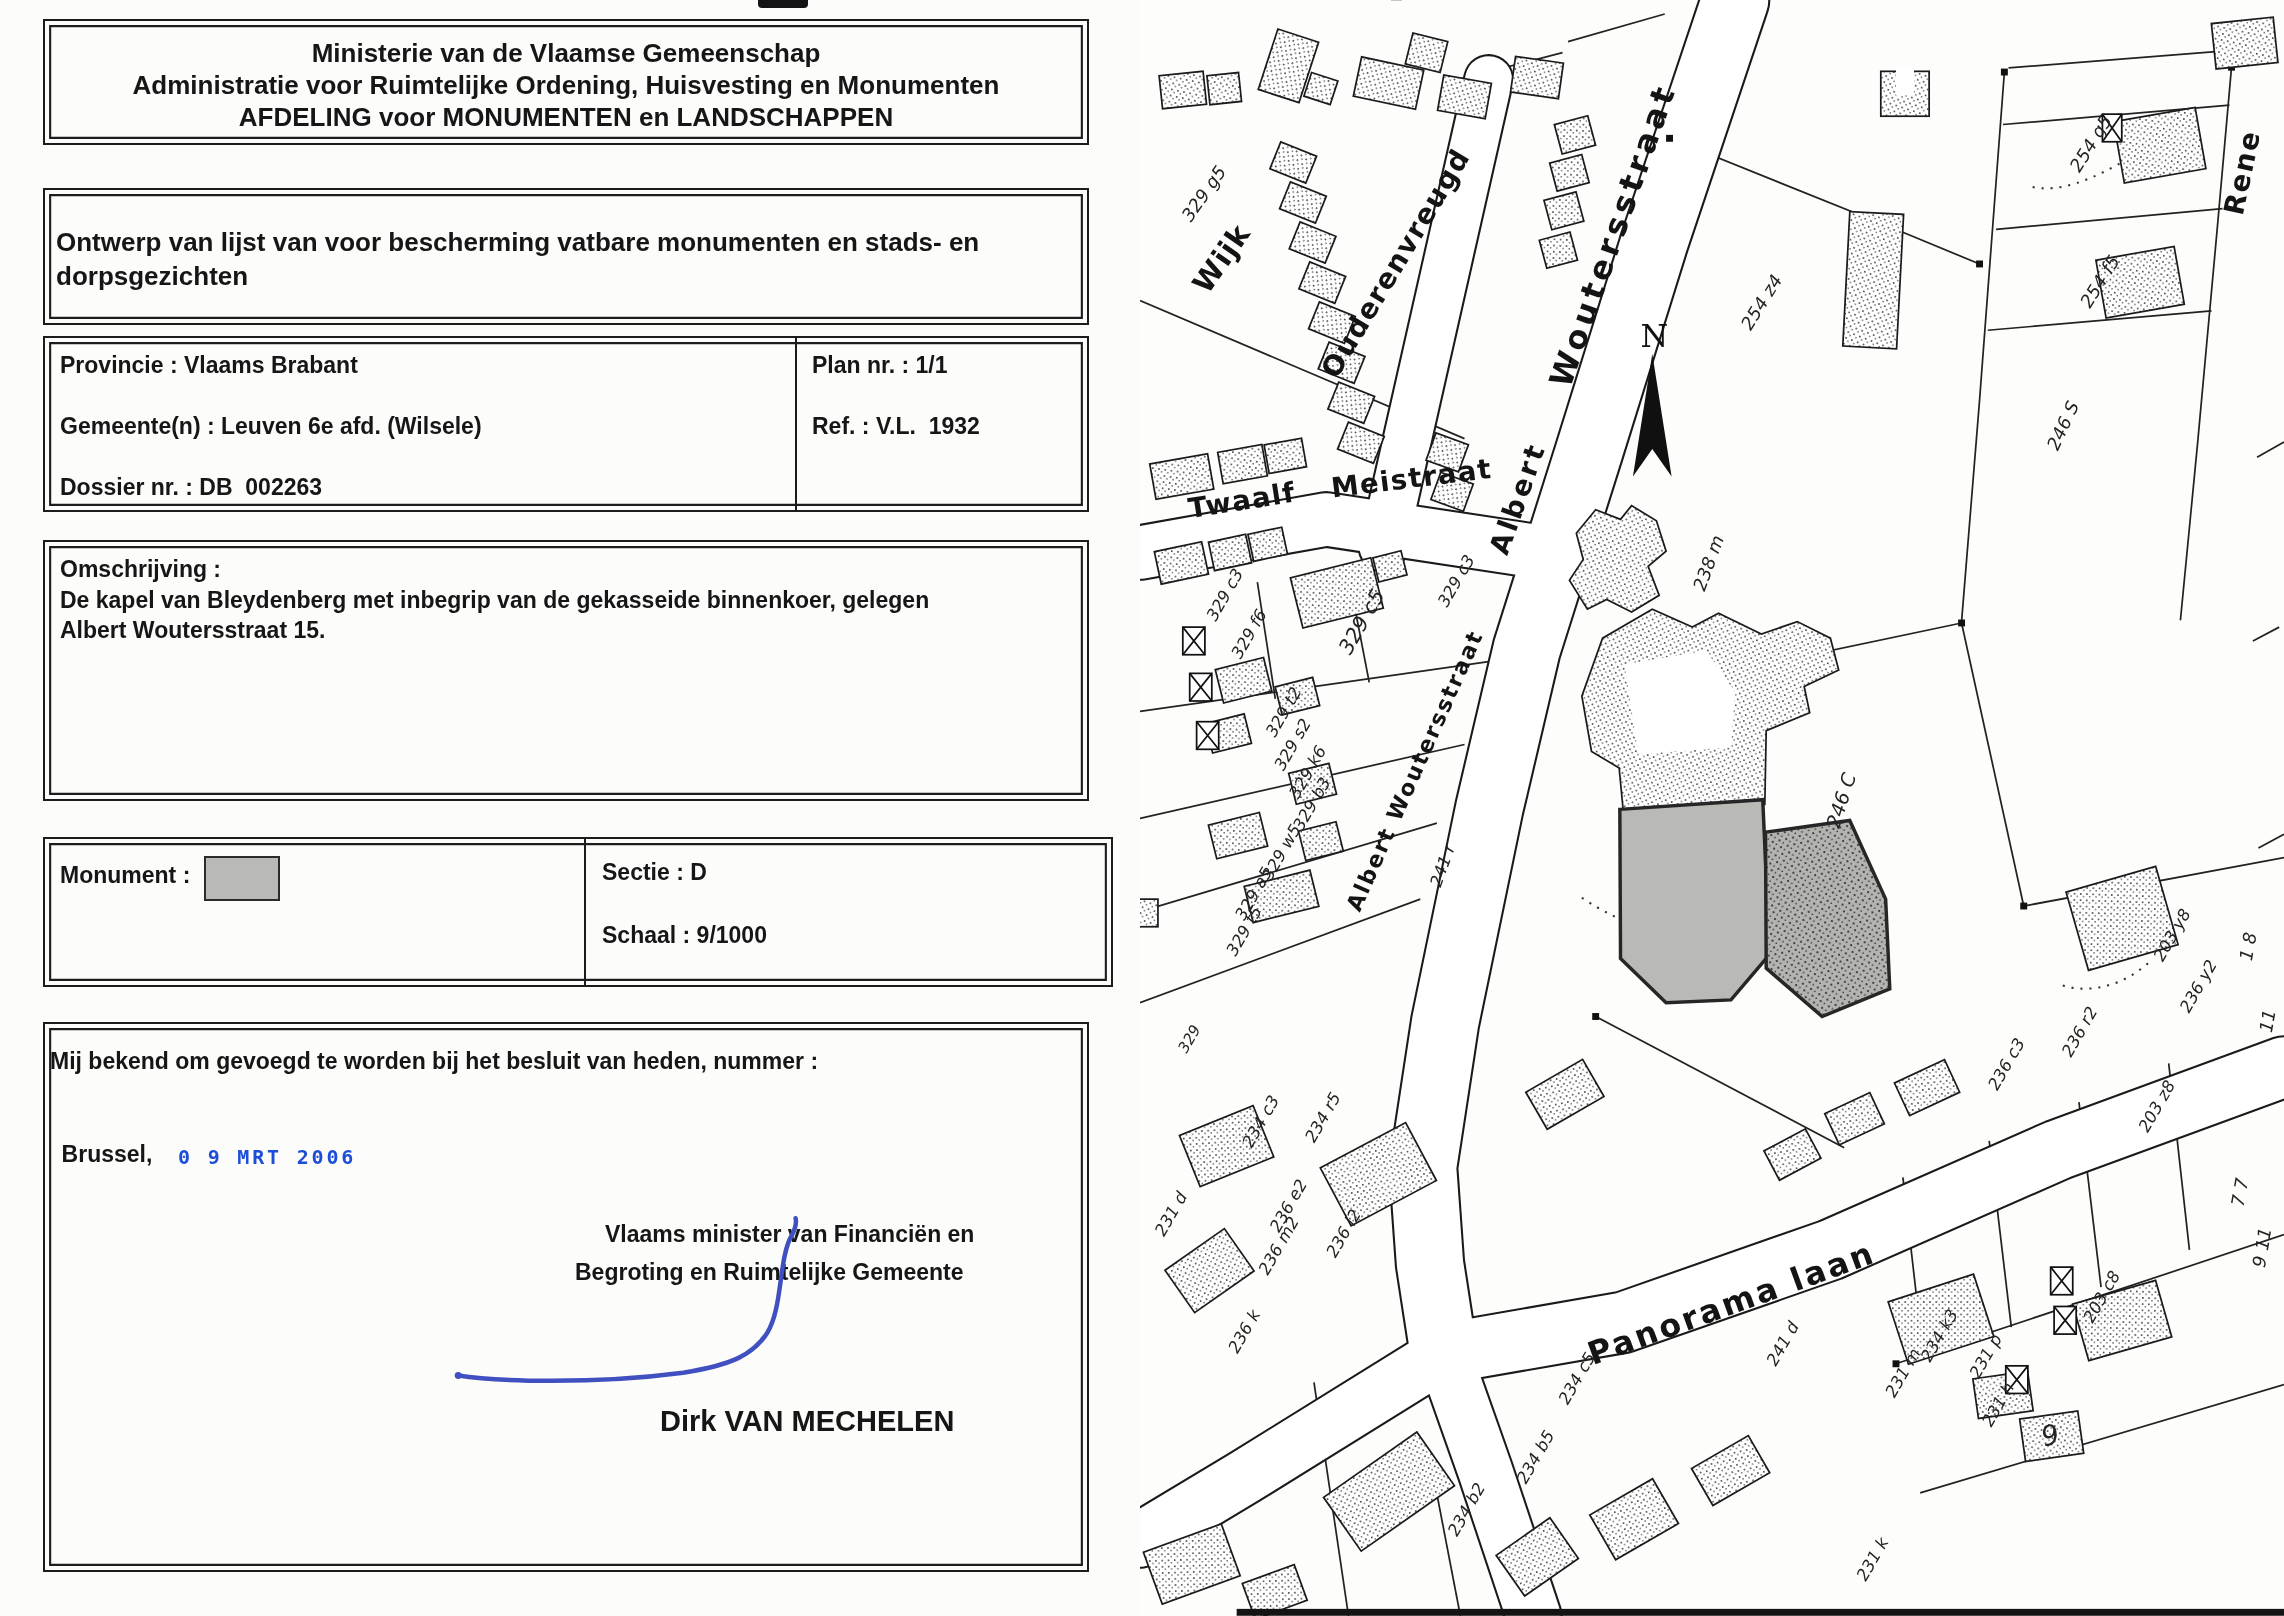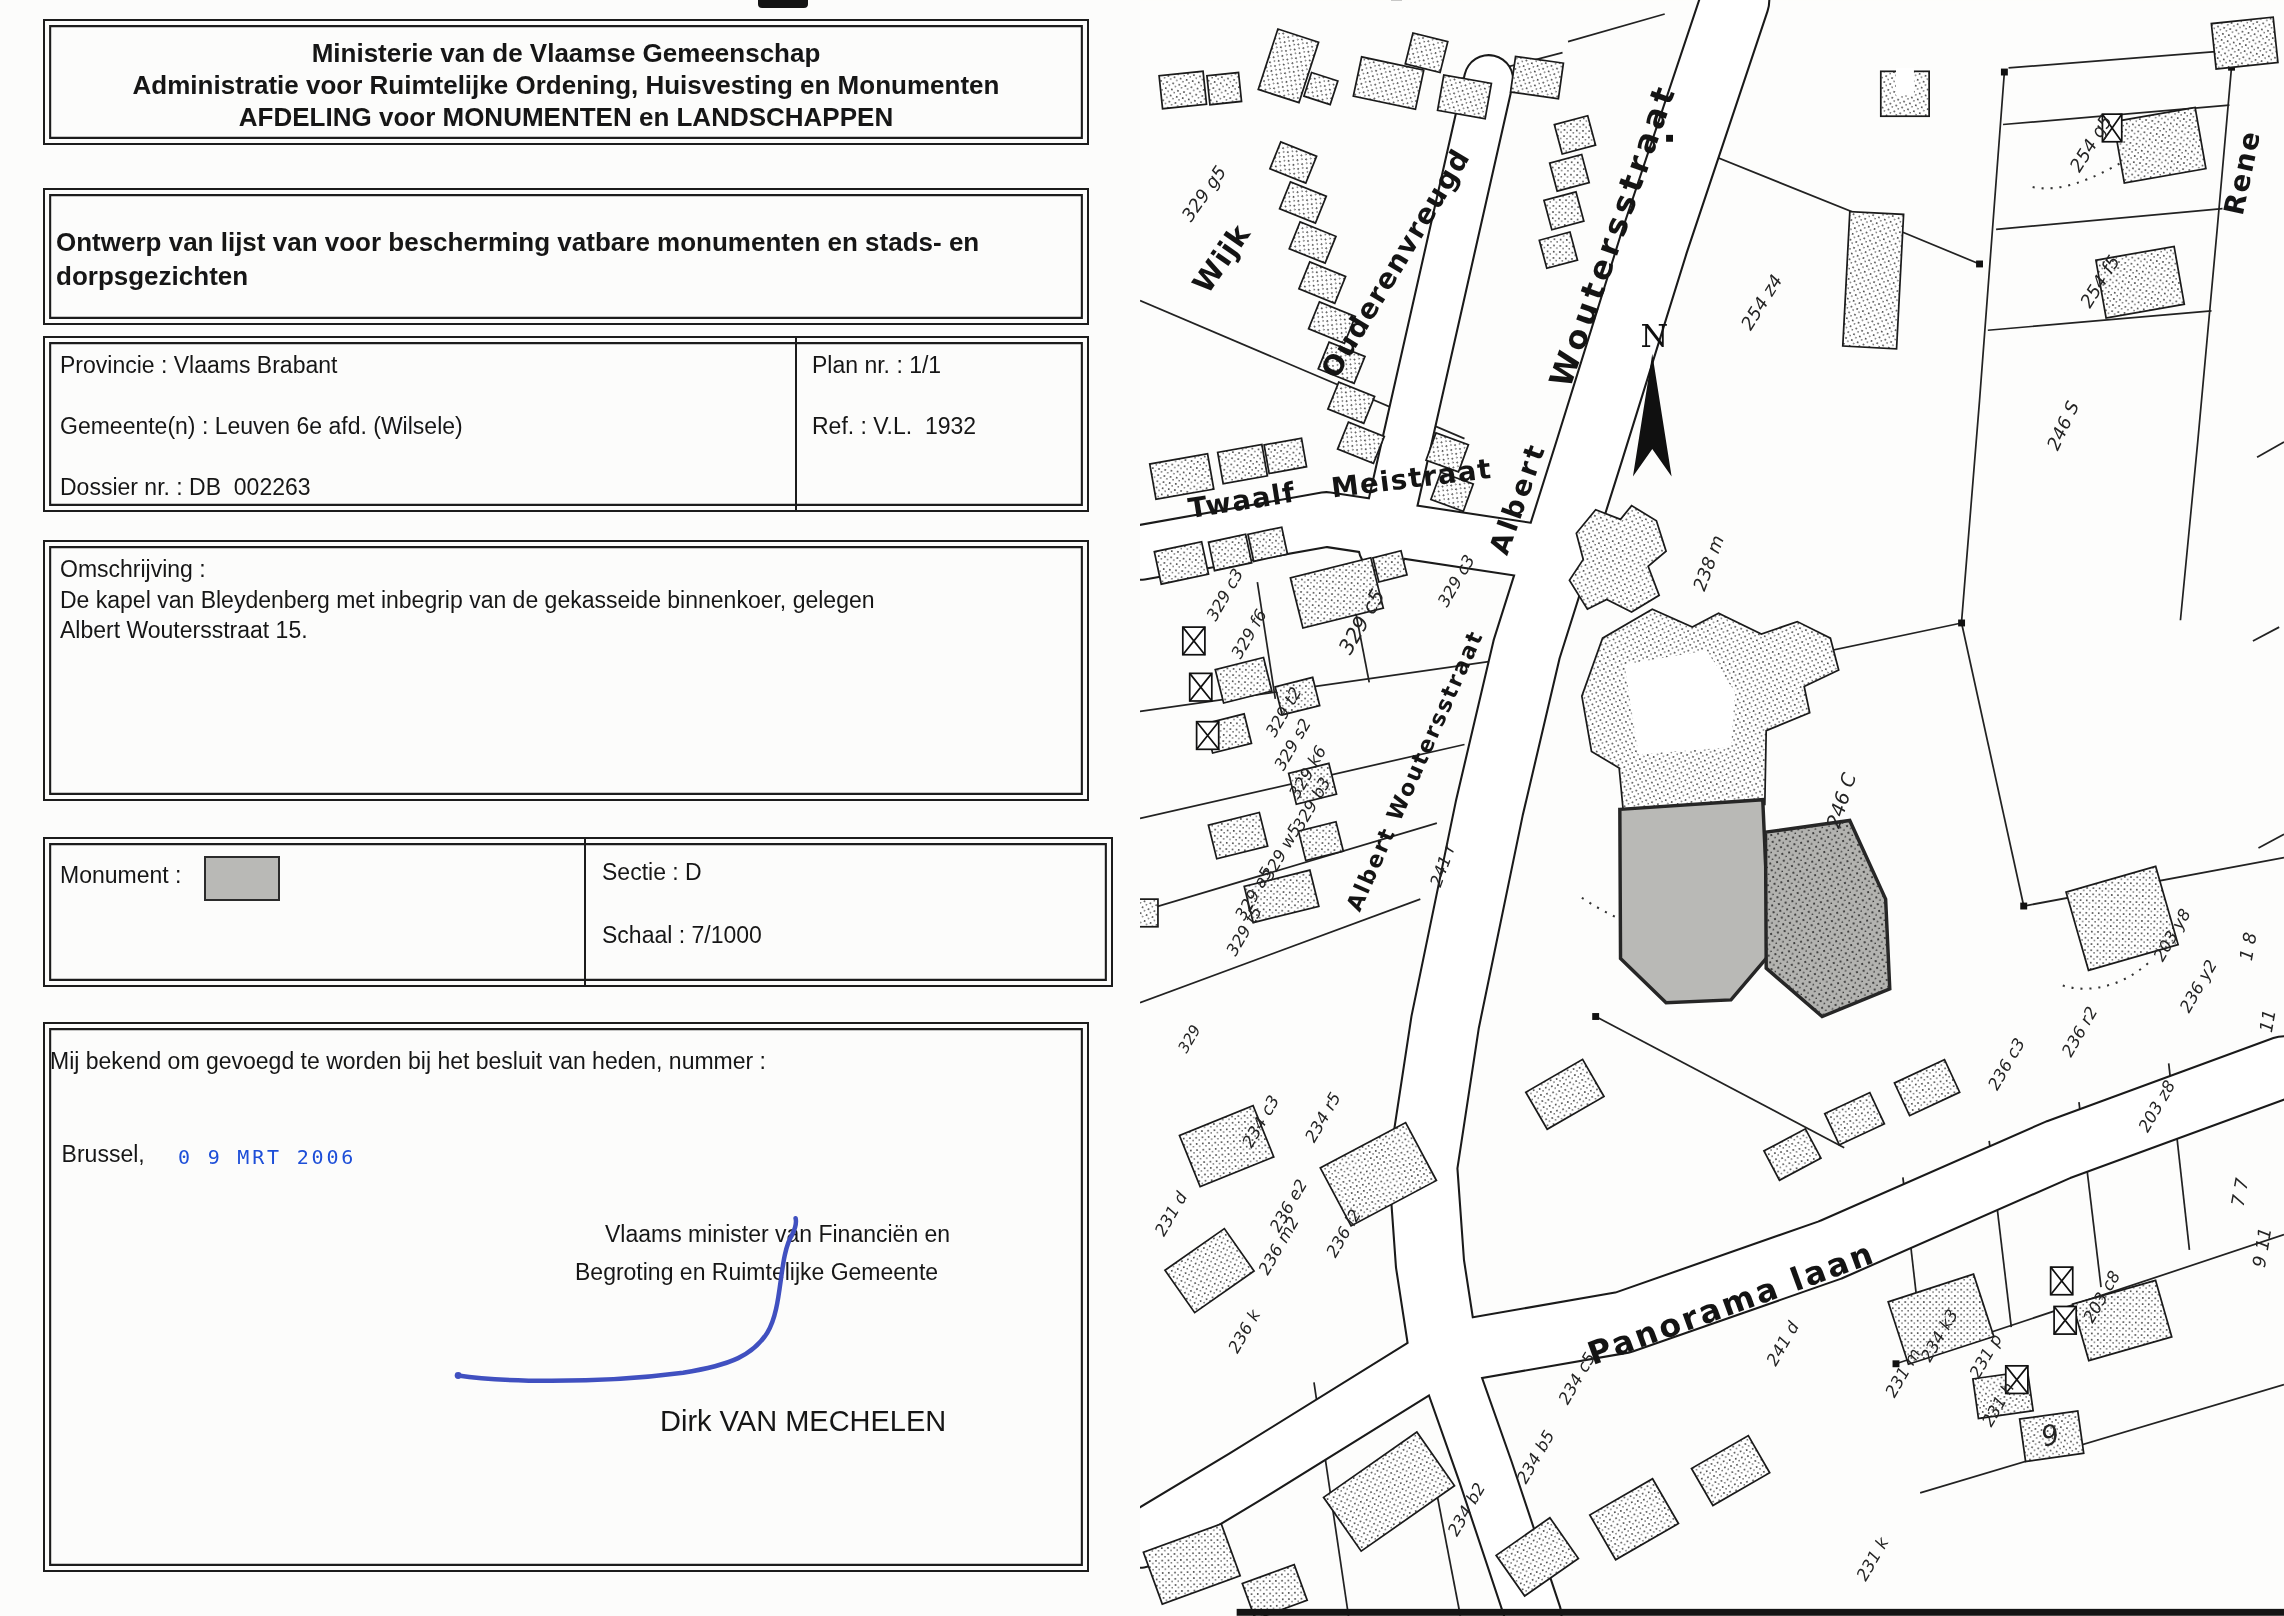--- a/index.html
+++ b/index.html
@@ -1,20 +1,20 @@
 <!DOCTYPE html>
 <html style="font-size:11px"><head>
 <meta charset="utf-8">
 <style>
   html,body{margin:0;padding:0;background:#ffffff;}
   #page{position:relative;width:2284px;height:1616px;background:#fcfcfb;overflow:hidden;
         font-family:"Liberation Sans",sans-serif;color:#161616;}
   .box{position:absolute;background:#fcfcfb;border:2.8px solid #1c1c1c;
        box-shadow: inset 0 0 0 4.1px #fcfcfb, inset 0 0 0 6.2px #1c1c1c;}
-  .t{position:absolute;white-space:pre;line-height:1.32;}
+  .t{position:absolute;white-space:pre;line-height:1.32;font-weight:bold;}
   .b{font-weight:bold;}
   .fs33{font-size:23px;} .fs38{font-size:26px;}
   .center{text-align:center;width:100%;}
   .vdiv{position:absolute;top:0;bottom:0;width:2.1px;background:#1c1c1c;}
   .stamp{font-family:"DejaVu Sans Mono",monospace;color:#1d4ed8;letter-spacing:2.8px;font-size:20px;}
   .swatch{position:absolute;border:2.8px solid #2b2b2b;}
   .artifact{position:absolute;background:#141414;}
   svg text{user-select:none;}
   .street{font-family:"DejaVu Sans",sans-serif;font-weight:bold;fill:#141414;}
   .parcel{font-family:"DejaVu Sans",sans-serif;font-style:italic;fill:#242424;}
@@ -51,21 +51,21 @@
     <div class="t fs33" style="top:12.4px;left:15px;">Omschrijving :</div>
     <div class="t fs33" style="top:43px;left:15px;">De kapel van Bleydenberg met inbegrip van de gekasseide binnenkoer, gelegen</div>
     <div class="t fs33" style="top:73px;left:15px;">Albert Woutersstraat 15.</div>
   </div>
 
   <div class="box" style="left:43px;top:837px;width:1042px;height:146px;padding-left:24px;">
     <div class="vdiv" style="left:539px;"></div>
     <div class="t fs33" style="top:21px;left:15px;">Monument :</div>
     <div class="swatch" style="left:159px;top:16.6px;width:72px;height:41px;background:#b9b9b6;"></div>
     <div class="t fs33" style="top:18px;left:557px;">Sectie : D</div>
-    <div class="t fs33" style="top:81px;left:557px;">Schaal : 7/1000</div>
+    <div class="t fs33" style="top:81px;left:557px;">Schaal : 9/1000</div>
   </div>
 
   <div class="box" style="left:43px;top:1022px;width:1042px;height:546px;">
     <div class="t fs33" style="top:22px;left:5px;">Mij bekend om gevoegd te worden bij het besluit van heden, nummer :</div>
     <div class="t fs33" style="top:115px;left:16.6px;">Brussel,</div>
     <div class="t stamp" style="top:120px;left:133px;">0 9 MRT 2006</div>
     <div class="t fs33" style="top:195px;left:560px;">Vlaams minister van Financiën en</div>
     <div class="t fs33" style="top:233px;left:530px;">Begroting en Ruimtelijke Gemeente</div>
     <div class="t" style="top:378px;left:615px;font-size:29px;">Dirk VAN MECHELEN</div>
   </div>

